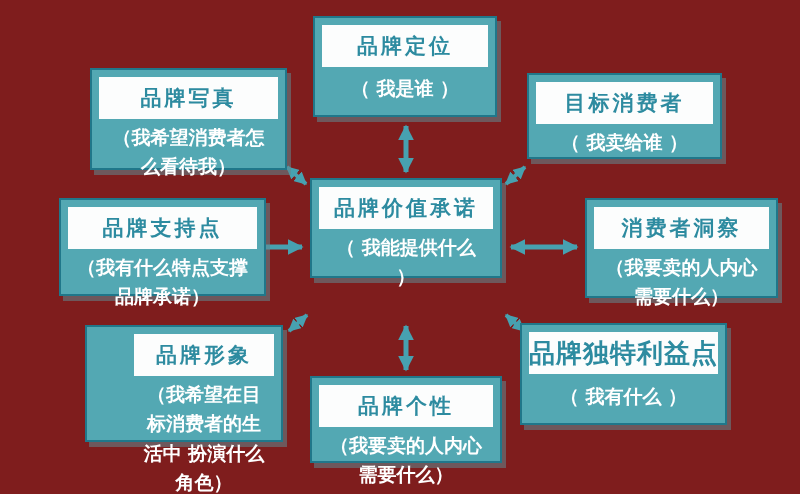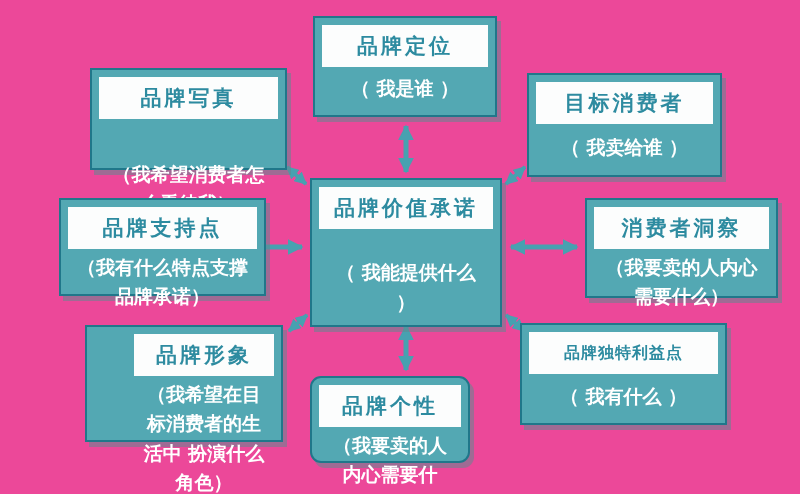--- a/index.html
+++ b/index.html
@@ -4,21 +4,21 @@
 <style>
   html,body{margin:0;padding:0;}
   body{
     background:#eef0ef;
     font-family:"DejaVu Sans","Liberation Sans",sans-serif;
   }
   .stage{
     position:relative;
     width:800px;
     height:494px;
-    background:#ec4899;
+    background:#7f1d1d;
     overflow:hidden;
   }
   .connectors{
     position:absolute;
     left:0;top:0;
     width:800px;height:494px;
     pointer-events:none;
   }
   .node{
     position:absolute;
@@ -54,29 +54,29 @@
     text-align:center;
     padding:4px 12px 8px 12px;
     line-height:1.55;
   }
   .node--center .node-sub{
     align-items:flex-end;
     padding-bottom:8px;
   }
   
   .pos-positioning { left:313px; top:16px;  width:184px; height:101px; }
-  .pos-portrait    { left:90px;  top:68px;  width:197px; height:102px;gap:37px; }
-  .pos-target      { left:527px; top:73px;  width:195px; height:104px; }
+  .pos-portrait    { left:90px;  top:68px;  width:197px; height:102px; }
+  .pos-target      { left:527px; top:73px;  width:195px; height:86px; }
   .pos-support     { left:25px;  top:198px; width:207px; height:98px;margin-left:34px;  }
-  .pos-center      { left:310px; top:178px; width:192px; height:149px; }
+  .pos-center      { left:310px; top:178px; width:192px; height:100px; }
   .pos-insight     { left:585px; top:198px; width:193px; height:100px; }
   .pos-image       { left:85px;  top:325px; width:198px; height:117px;padding-left:40px; }
   .pos-benefit     { left:520px; top:323px; width:207px; height:102px; }
-  .pos-personality { left:310px; top:376px; width:160px; height:87px;border-radius:11px;  }
-  .pos-benefit .node-title{ letter-spacing:1px; font-size:16px; }
+  .pos-personality { left:310px; top:376px; width:192px; height:87px;  }
+  .pos-benefit .node-title{ letter-spacing:1px; font-size:26px; }
 </style>
 </head>
 <body>
 
 <div class="stage">
 
   <svg class="connectors" width="800" height="494" viewBox="0 0 800 494" xmlns="http://www.w3.org/2000/svg">
     <defs>
       <marker id="arr" viewBox="0 0 10 10" refX="9" refY="5" markerWidth="3.2" markerHeight="3.2" orient="auto-start-reverse">
         <path d="M0,0 L10,5 L0,10 z" fill="#47a1b0"></path>

